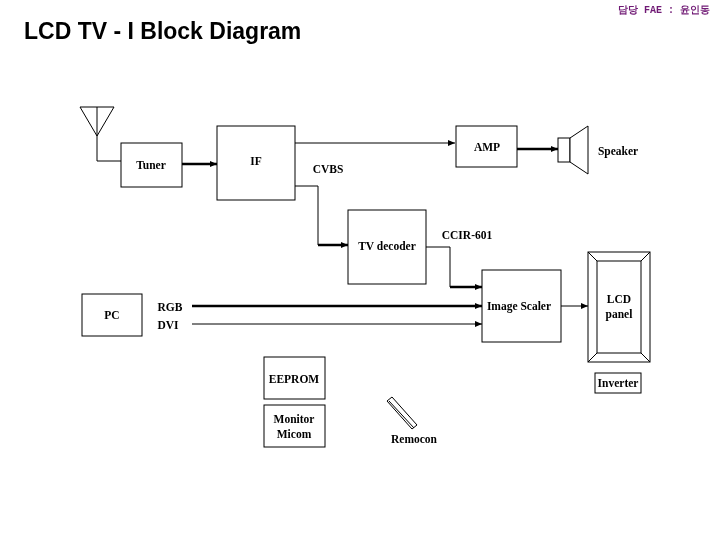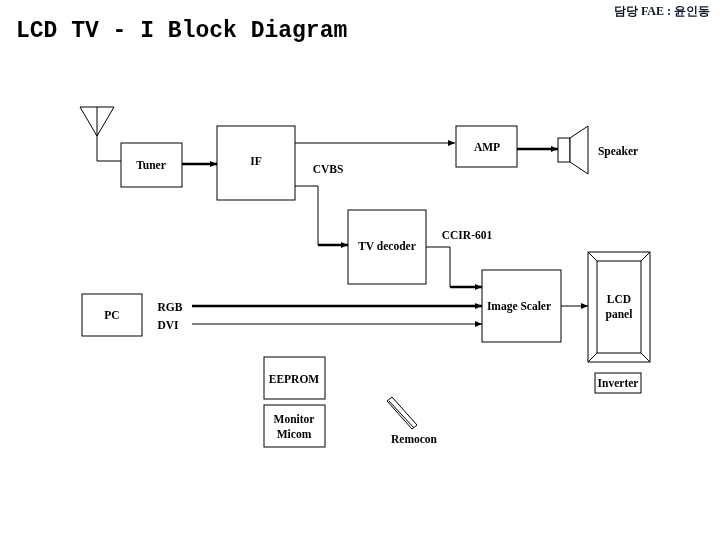--- a/index.html
+++ b/index.html
@@ -1,25 +1,25 @@
 <!DOCTYPE html>
 <html><head>
 <meta charset="utf-8">
 <style>
   html, body { margin: 0; padding: 0; background: #ffffff; }
   body { width: 720px; height: 540px; position: relative; overflow: hidden; }
   .title {
-    position: absolute; left: 16px; top: 18px;
-    font-family: Liberation Mono, monospace; font-weight: bold;
+    position: absolute; left: 24px; top: 18px;
+    font-family: Liberation Sans, sans-serif; font-weight: bold;
     font-size: 23px; color: #000;
   }
   .author {
     position: absolute; right: 10px; top: 3px;
-    font-family: Liberation Serif, serif; font-weight: bold;
-    font-size: 12px; color: #0f172a;
+    font-family: Liberation Mono, monospace; font-weight: bold;
+    font-size: 10px; color: #701a75;
   }
   svg { position: absolute; left: 0; top: 0; }
   svg text {
     font-family: "Liberation Serif", serif; font-weight: bold; font-size: 11.5px; fill: #000;
   }
 </style>
 </head>
 <body>
 
 <div class="title">LCD TV - I  Block Diagram</div>

